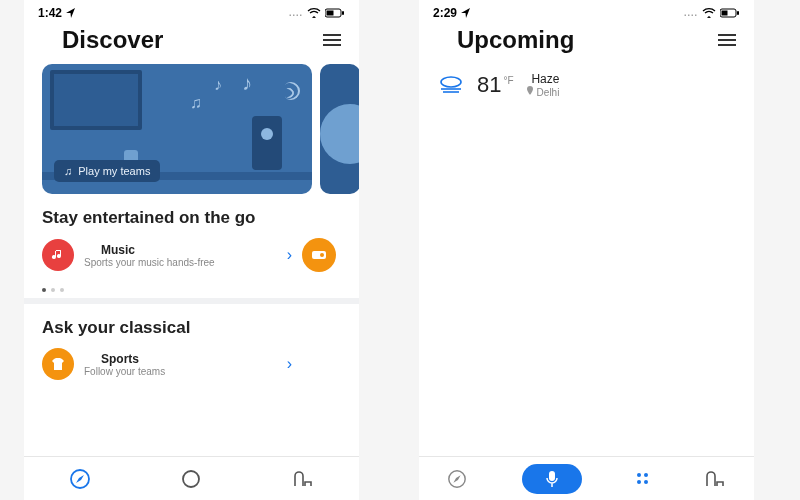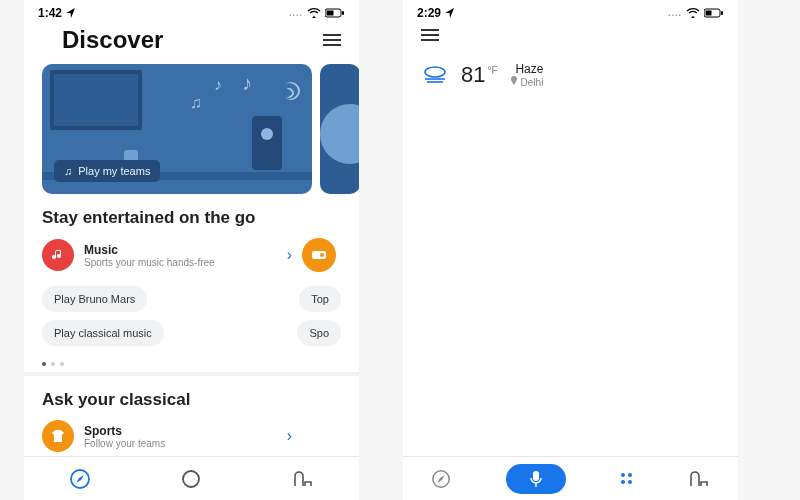--- a/index.html
+++ b/index.html
@@ -1,17 +1,17 @@
 <!DOCTYPE html>
 <html><head>
 <meta charset="utf-8">
 <style>
   * { box-sizing: border-box; margin: 0; padding: 0; font-family: -apple-system, BlinkMacSystemFont, "Segoe UI", Helvetica, Arial, sans-serif; }
   body { background: #f5f5f5; width: 800px; height: 500px; overflow: hidden; }
-  .container { display: flex; gap: 44px; padding: 0 24px; height: 100%; }
+  .container { display: flex; gap: 60px; padding: 0 24px; height: 100%; }
   .phone { width: 335px; height: 100%; background: #fff; display: flex; flex-direction: column; position: relative; }
   .statusbar { display: flex; align-items: center; justify-content: space-between; padding: 6px 14px 2px; font-size: 12px; font-weight: 600; color: #000; }
   .statusbar .left { display: flex; align-items: center; gap: 4px; }
   .statusbar .right { display: flex; align-items: center; gap: 4px; }
   .statusbar svg { display: block; }
   .header { display: flex; align-items: center; justify-content: space-between; padding: 4px 18px 10px; }
   .header h1 { font-size: 24px; font-weight: 700; color: #111; margin-left: 20px; }
   .hamburger span { display: block; width: 18px; height: 2px; background: #333; margin: 3px 0; }
   .content { flex: 1; overflow: hidden; display: flex; flex-direction: column; }
   
@@ -31,21 +31,21 @@
   .hero .wave { position: absolute; right: 18px; top: 24px; width: 10px; height: 10px; border: 2px solid #a8c7e6; border-left: none; border-bottom: none; border-radius: 50%; transform: rotate(45deg); }
   .hero .wave2 { right: 12px; top: 18px; width: 18px; height: 18px; }
   .hero .chip { position: absolute; left: 12px; bottom: 12px; display: inline-flex; align-items: center; gap: 6px; background: #234a78; color: #e9f1fa; padding: 5px 10px; border-radius: 5px; font-size: 11px; }
   
   .section { padding: 14px 18px 10px; }
   .section h3 { font-size: 17px; font-weight: 700; color: #222; margin-bottom: 10px; }
   .card-row { display: flex; gap: 10px; }
   .tile { display: flex; align-items: center; gap: 10px; background: #fff; min-width: 250px; }
   .tile .ico { width: 32px; height: 32px; border-radius: 50%; display: flex; align-items: center; justify-content: center; flex-shrink: 0; }
   .tile .txt { flex: 1; }
-  .tile .title { font-size: 12px; font-weight: 700; color: #222; }
+  .tile .title { font-size: 12px; font-weight: 700; color: #222; margin-left: 17px; }
   .tile .sub { font-size: 10px; color: #888; }
   .tile .chev { color: #1976ea; font-size: 16px; }
   .tile-peek { width: 34px; height: 34px; background: #f4930f; border-radius: 50%; flex-shrink: 0; display: flex; align-items: center; justify-content: center; }
   .chips { display: flex; flex-direction: column; gap: 8px; margin-top: 14px; }
   .chip-row { display: flex; gap: 10px; }
   .chip-sugg { background: #f1f2f4; color: #333; font-size: 11px; padding: 7px 12px; border-radius: 14px; white-space: nowrap; }
   .chip-sugg.cut { flex: 0 0 auto; }
   .chip-right { margin-left: auto; }
   .dots { display: flex; gap: 5px; padding: 6px 18px 0; }
   .dots span { width: 4px; height: 4px; border-radius: 50%; background: #ccc; }
@@ -147,30 +147,20 @@
             </div>
             <div class="chev">›</div>
           </div>
           <div class="tile-peek">
             <span><svg width="16" height="12" viewBox="0 0 16 12">
                   <rect x="1" y="3" width="14" height="8" rx="2" fill="#fff"></rect>
                   <circle cx="11" cy="7" r="2" fill="#f4930f"></circle>
                 </svg></span>
           </div>
         </div>
-        <div class="chips">
-          <div class="chip-row">
-            <div class="chip-sugg">Play Bruno Mars</div>
-            <div class="chip-sugg cut chip-right">Top</div>
-          </div>
-          <div class="chip-row">
-            <div class="chip-sugg">Play classical music</div>
-            <div class="chip-sugg cut chip-right">Spo</div>
-          </div>
-        </div>
       </div>
       <div class="dots">
         <span class="on"></span>
         <span></span>
         <span></span>
       </div>
       <div class="divider"></div>
 
       <div class="section" style="padding-bottom:4px">
         <h3>Ask your classical</h3>
@@ -230,20 +220,21 @@
         <span>
             <svg width="20" height="10" viewBox="0 0 20 10">
               <rect x="0" y="1" width="16" height="8" rx="2" fill="none" stroke="#000"></rect>
               <rect x="1.5" y="2.5" width="6" height="5" fill="#000"></rect>
               <rect x="17" y="3" width="2" height="4" rx="1" fill="#000"></rect>
             </svg>
           </span>
       </div>
     </div>
     <div class="header">
+      <h1>Upcoming</h1>
       <div class="hamburger">
           <span></span>
           <span></span>
           <span></span>
         </div>
     </div>
     <div class="content">
       <div class="weather">
         <div class="wico">
           <svg width="28" height="24" viewBox="0 0 28 24">

